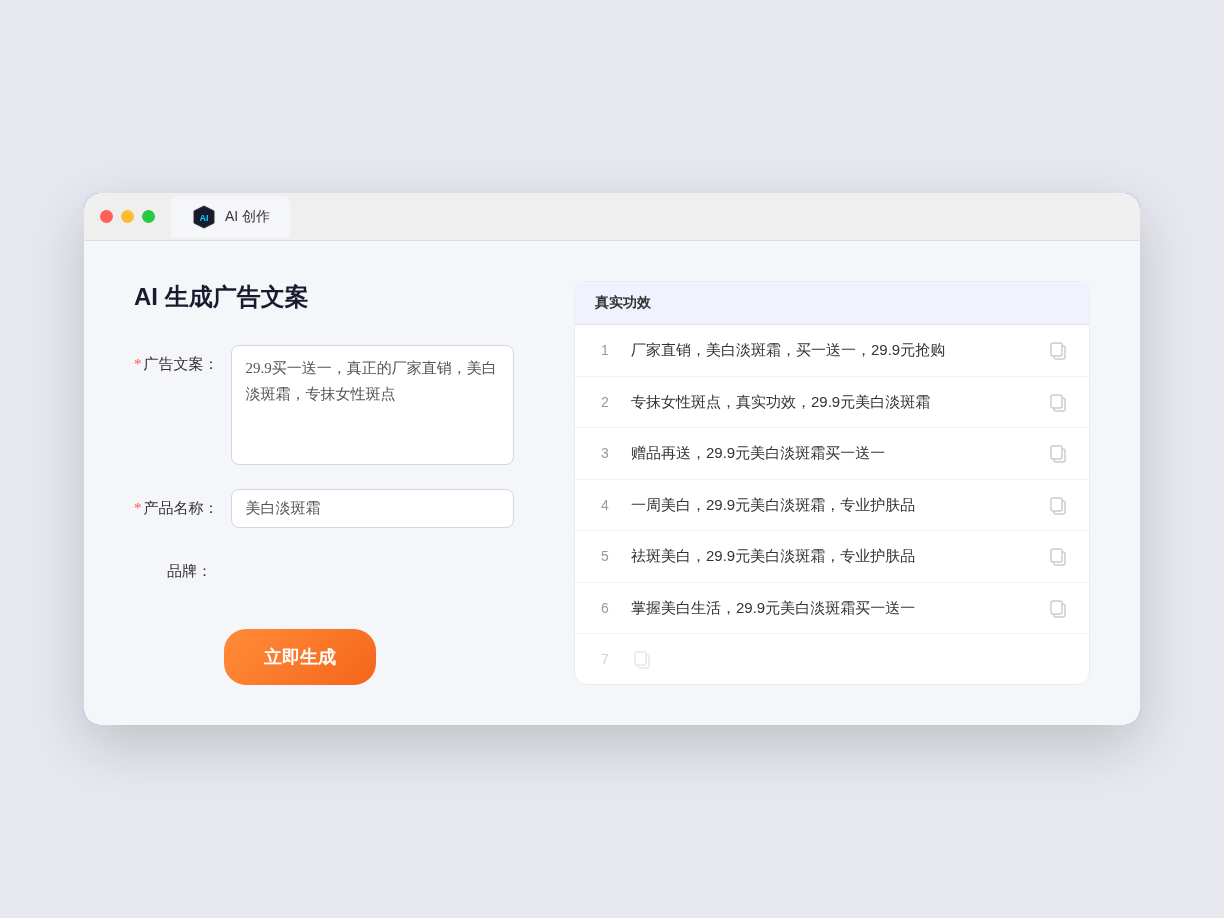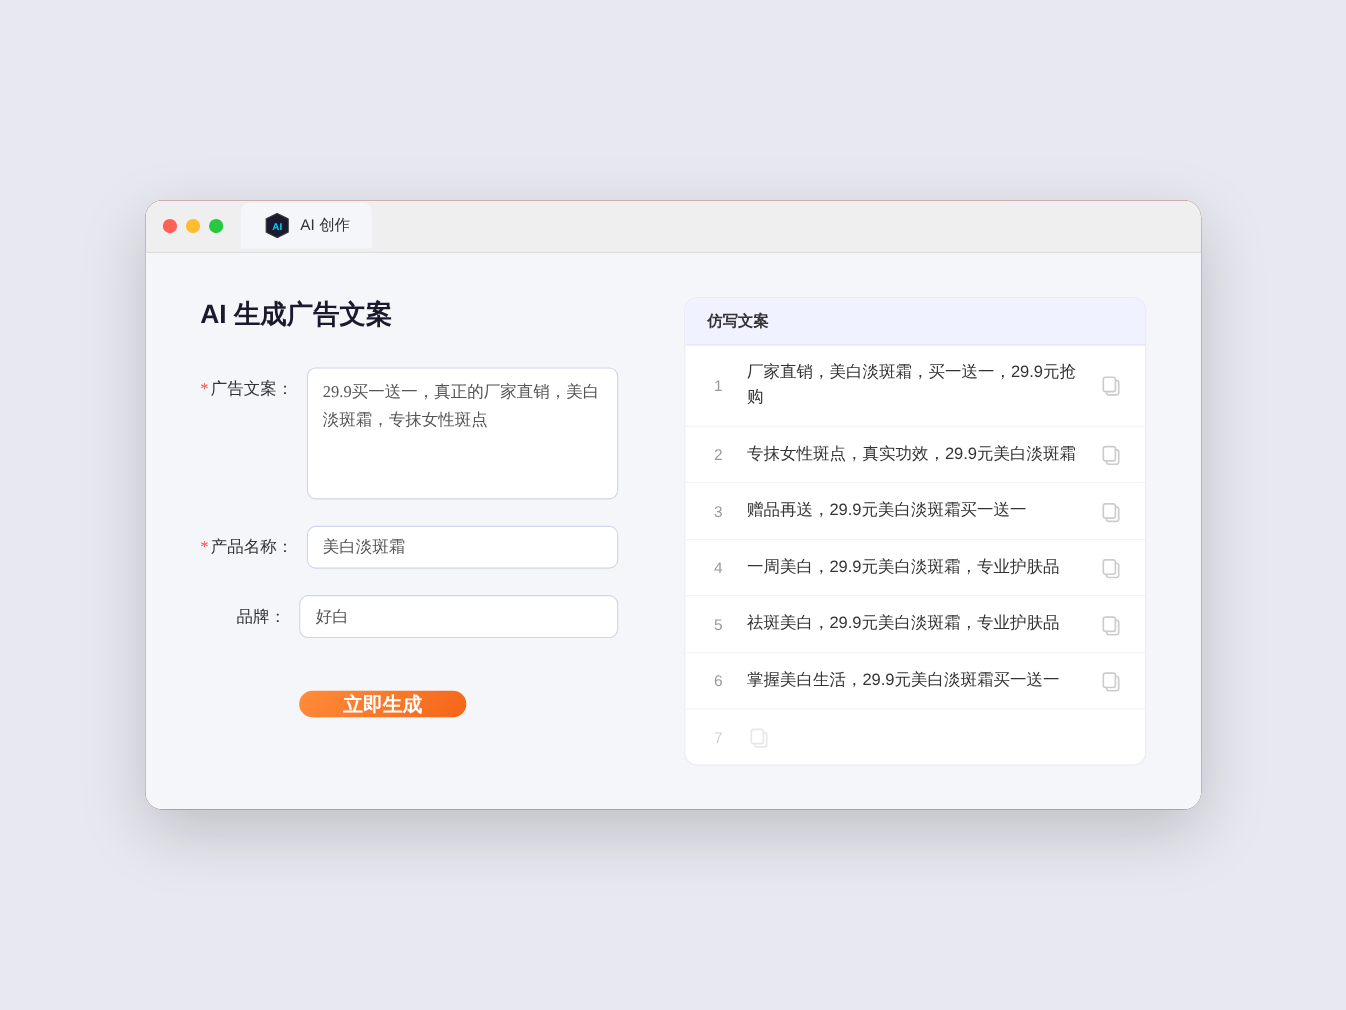--- a/index.html
+++ b/index.html
@@ -7,22 +7,22 @@
     body {
       background: #e8e8f0;
       display: flex;
       justify-content: center;
       align-items: center;
       min-height: 100vh;
       font-family: -apple-system, "PingFang SC", "Microsoft YaHei", sans-serif;
     }
 
     .browser-window {
-      width: 960px;
-      background: #7f1d1d;
+      width: 1056px;
+      background: #1d4ed8;
       border-radius: 16px;
       box-shadow: 0 20px 60px rgba(0,0,0,0.18);
       overflow: hidden;
     }
 
     .browser-titlebar {
       background: #efefef;
       height: 48px;
       display: flex;
       align-items: center;
@@ -124,21 +124,21 @@
       line-height: 1.7;
     }
 
     .generate-btn {
       margin-top: 24px;
       margin-left: 90px;
       background: linear-gradient(135deg, #ff8c3a, #f5651a);
       color: #fff;
       border: none;
       border-radius: 22px;
-      padding: 0 40px;
+      padding: 16px 40px;
       font-size: 18px;
       font-weight: 600;
       cursor: pointer;
       font-family: inherit;
     }
 
     .right-header {
       display: flex;
       align-items: center;
       gap: 12px;
@@ -264,31 +264,30 @@
         <div class="form-row">
           <label class="form-label">
             <span class="required-star">*</span><span>产品名称：</span>
           </label>
           <input type="text" class="form-input" value="美白淡斑霜" style="">
         </div>
 
         
         <div class="form-row">
           <label class="form-label">品牌：</label>
-          <input type="text" class="form-input" value="好白" style="">
         </div>
 
         
         <button class="generate-btn">立即生成</button>
       </div>
 
       <div class="right-panel">
 
         <div class="result-table">
-          <div class="result-table-header">仿写文案</div>
+          <div class="result-table-header">真实功效</div>
 
           <div id="results-rows">
               <div class="result-row">
                 <span class="result-num">1</span>
                 <span class="result-text">厂家直销，美白淡斑霜，买一送一，29.9元抢购</span>
                 <span class="copy-icon"><svg viewBox="0 0 22 22" fill="none" xmlns="http://www.w3.org/2000/svg">
     <rect x="7" y="7" width="11" height="13" rx="2" stroke="#ccc" stroke-width="1.5"></rect>
     <rect x="4" y="4" width="11" height="13" rx="2" fill="white" stroke="#ccc" stroke-width="1.5"></rect>
   </svg></span>
               </div>

